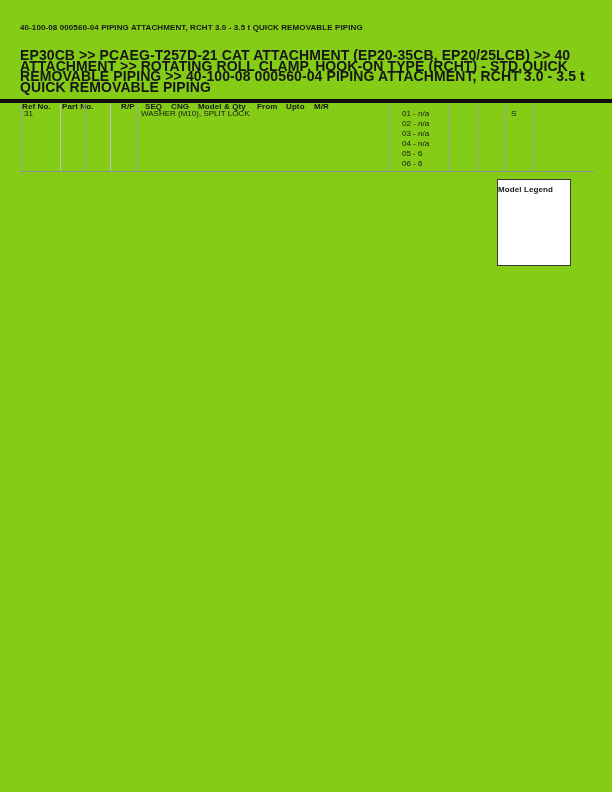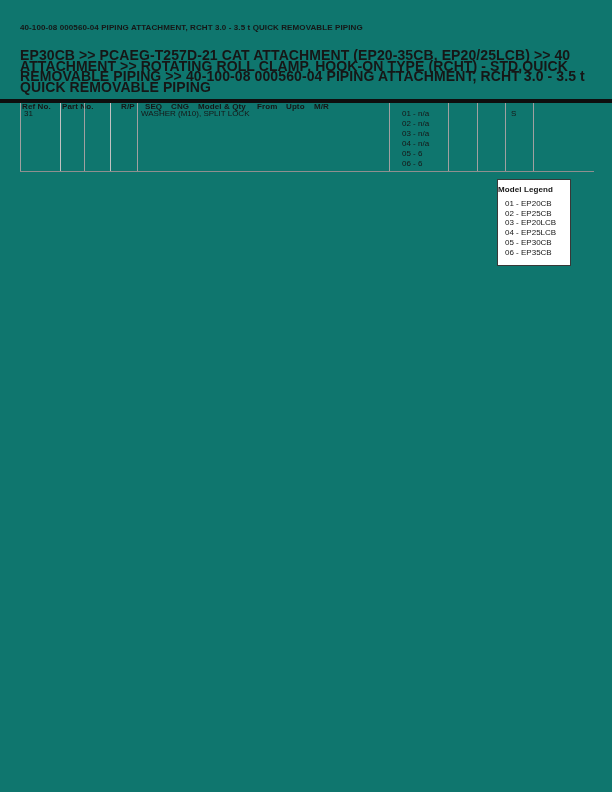--- a/index.html
+++ b/index.html
@@ -4,21 +4,21 @@
 <style>
   * { margin: 0; padding: 0; box-sizing: border-box; }
   html, body { background: #ffffff; }
   body {
     width: 612px; height: 792px;
     position: relative;
     font-family: "Liberation Sans", sans-serif;
     color: #161616;
     overflow: hidden;
   }
-  .page { position: absolute; inset: 0; background: #0f766e; }
+  .page { position: absolute; inset: 0; background: #84cc16; }
 
   .title {
     position: absolute; left: 20px; top: 23px; width: 578px;
     font-size: 8px; font-weight: bold; line-height: 10px;
     letter-spacing: 0.1px;
   }
   .breadcrumb {
     position: absolute; left: 20px; top: 50px; width: 577px;
     font-size: 14px; font-weight: bold; line-height: 10.6px;
     letter-spacing: 0.1px;
@@ -116,23 +116,15 @@
       <div class="model-line">05 - 6</div>
       <div class="model-line">06 - 6</div>
     </div>
     <div class="cell c-from"></div>
     <div class="cell c-upto"></div>
     <div class="cell c-mr">S</div>
   </div>
 
   <div class="legend">
     <div class="legend-title">Model Legend</div>
-    <div class="legend-items">
-      <div>01 - EP20CB</div>
-      <div>02 - EP25CB</div>
-      <div>03 - EP20LCB</div>
-      <div>04 - EP25LCB</div>
-      <div>05 - EP30CB</div>
-      <div>06 - EP35CB</div>
-    </div>
   </div>
 
 </div>
 
 </body></html>

